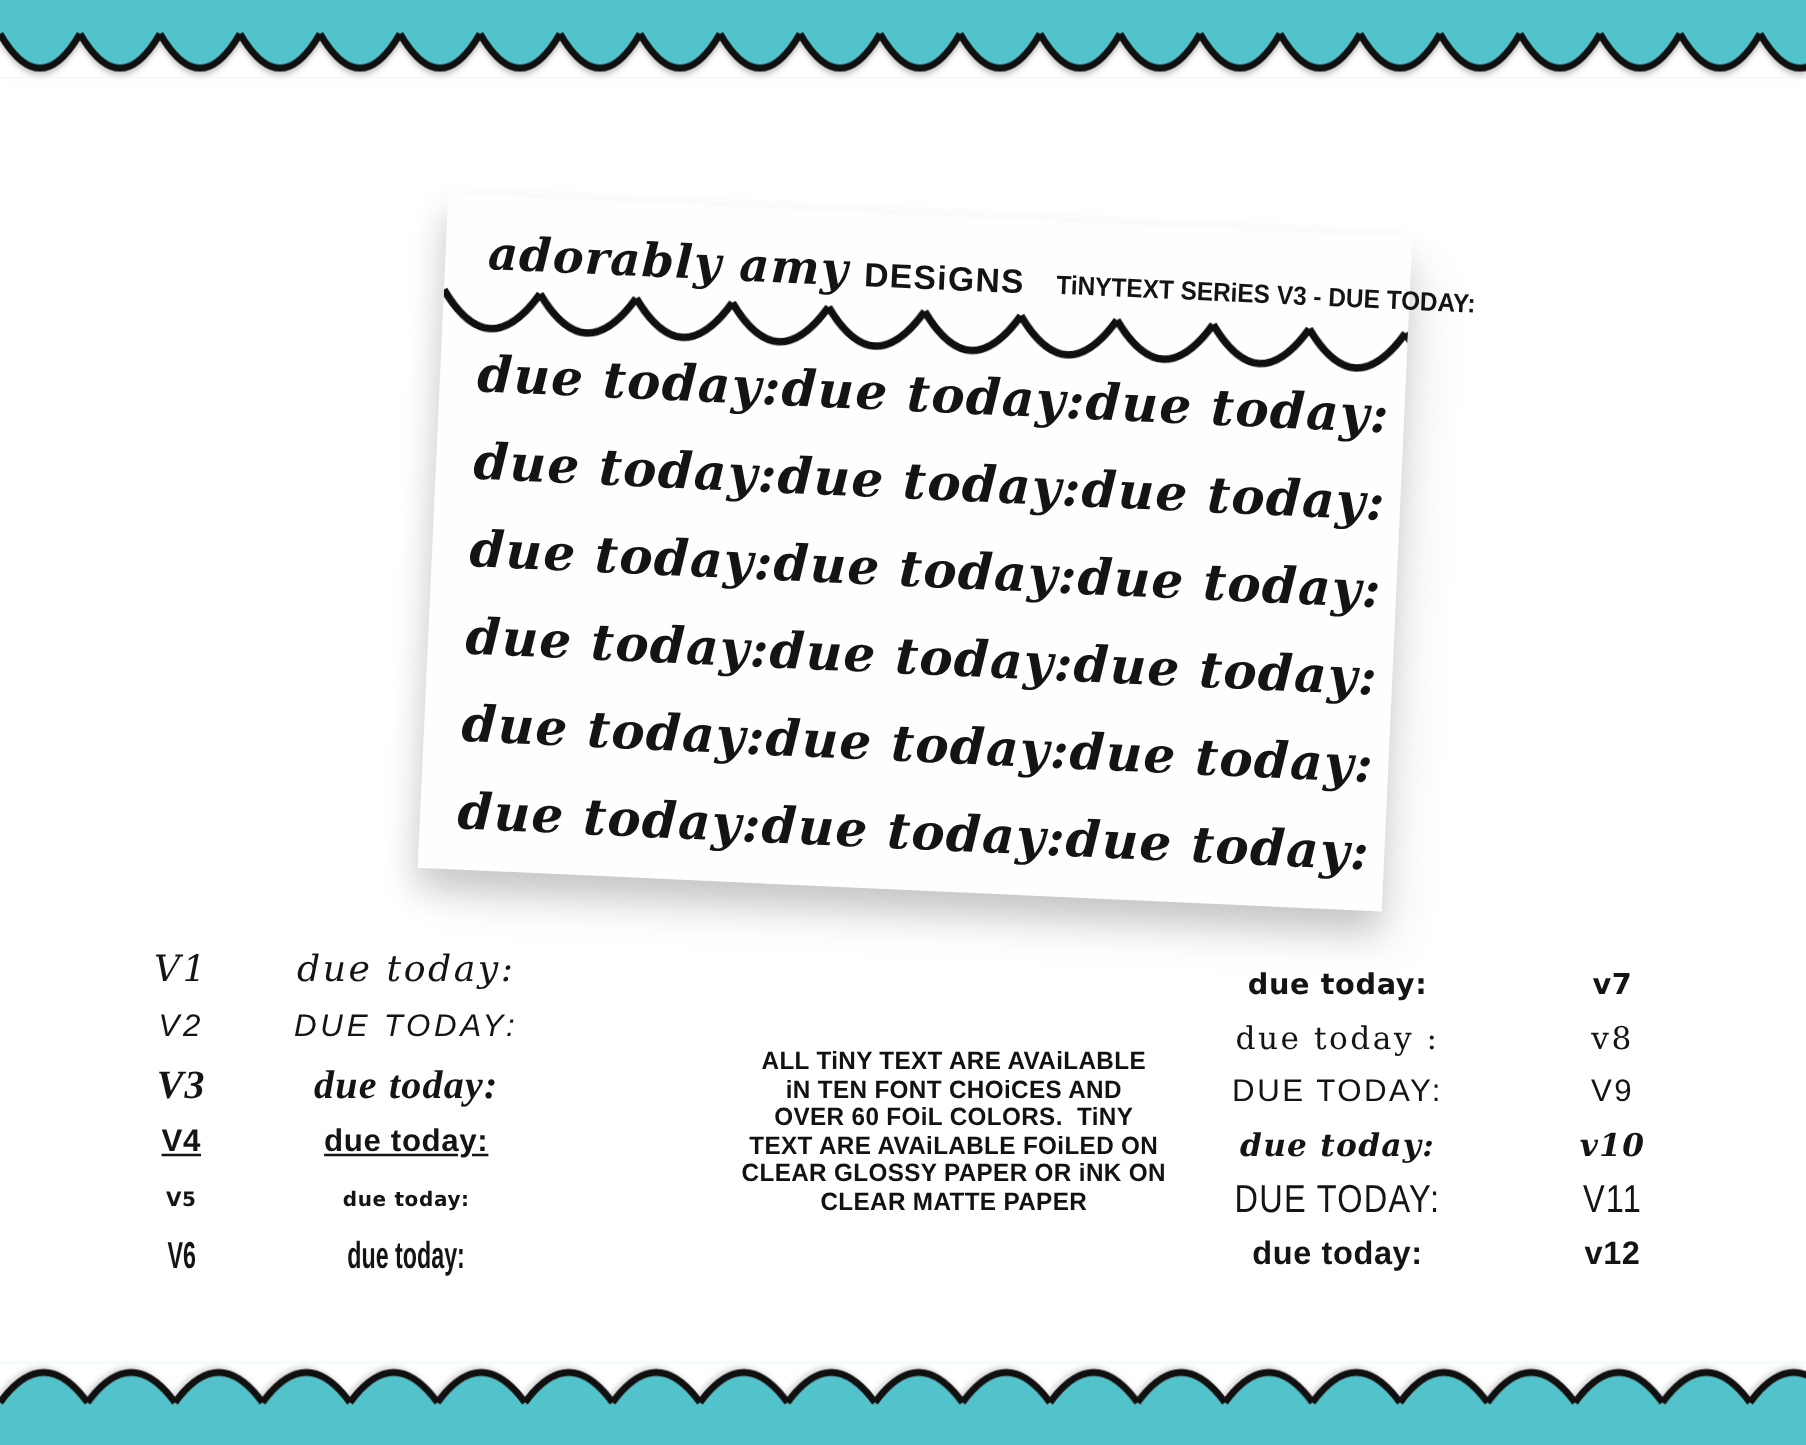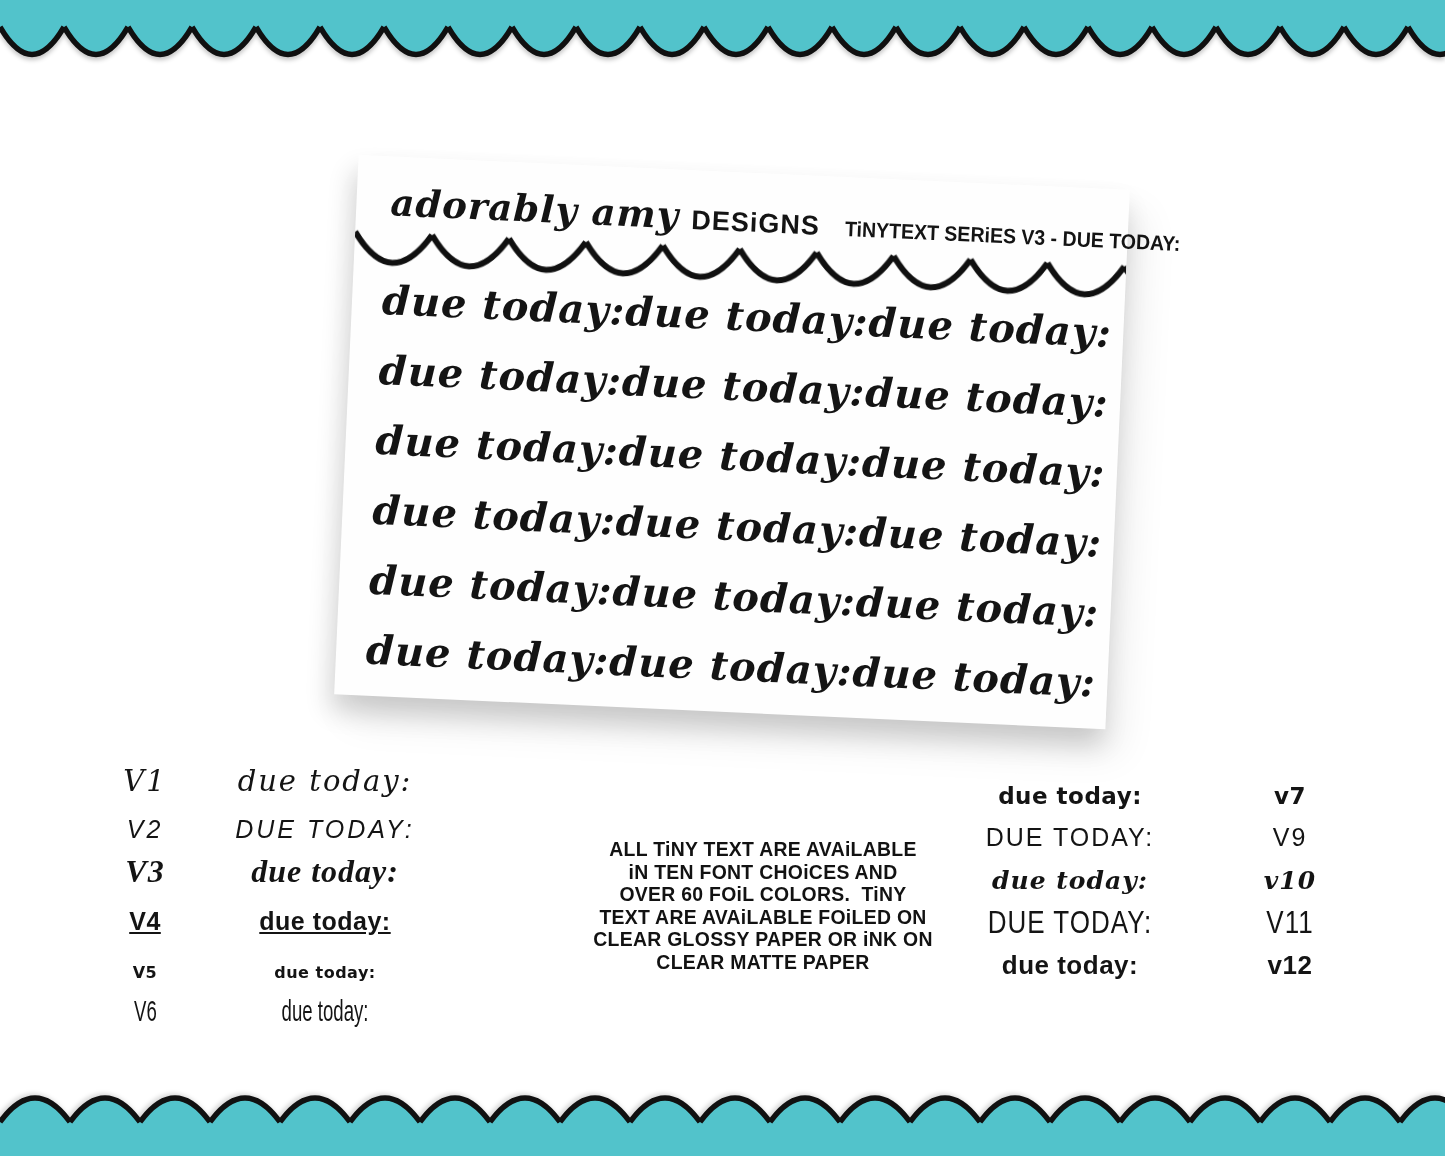--- a/index.html
+++ b/index.html
@@ -45,33 +45,33 @@
     height:70px; padding:0 26px 0 30px;
   }
   .sticker-text {
     font-family:"DejaVu Serif", serif; font-style:italic; font-weight:700;
     font-size:40px; letter-spacing:1px; white-space:nowrap;
   }
 
   
   .samples-left { position:absolute; left:110px; top:752px; width:360px; }
   .samples-right { position:absolute; left:960px; top:766px; width:400px; }
-  .sample-row { display:flex; align-items:flex-end; height:46px; }
+  .sample-row { display:flex; align-items:center; height:46px; }
   .samples-right .sample-row { height:43px; }
   .samples-left .v-label { width:70px; text-align:center; flex:none; }
   .samples-left .sample-text { flex:1; text-align:center; }
   .samples-right .sample-text { width:220px; text-align:center; flex:none; }
   .samples-right .v-label { width:140px; margin-left:40px; text-align:center; flex:none; }
 
   .s1 { font-family:"DejaVu Serif", serif; font-style:italic; font-weight:400; font-size:29px; letter-spacing:2px; }
   .s2 { font-family:"Liberation Sans", sans-serif; font-weight:300; font-size:25px; letter-spacing:3px;font-style:italic; }
   .s3 { font-family:Liberation Serif, serif; font-style:italic; font-weight:700; font-size:32px; letter-spacing:1px; }
   .s4 { font-family:"Liberation Sans", sans-serif; font-weight:800; font-size:25px; letter-spacing:0.5px;text-decoration:underline; }
   .s5 { font-family:"DejaVu Sans", sans-serif; font-weight:700; font-size:16px; letter-spacing:0.5px; }
-  .s6 { font-family:"Liberation Sans", sans-serif; font-weight:400; font-size:30px; }
+  .s6 { font-family:"Liberation Sans", sans-serif; font-weight:700; font-size:30px; }
   .s6 .glyphs { display:inline-block; transform:scaleX(0.62); transform-origin:center; }
   .s7 { font-family:"DejaVu Sans", sans-serif; font-weight:700; font-size:23px; letter-spacing:0.5px; }
   .s8 { font-family:"DejaVu Serif", serif; font-weight:400; font-size:25px; letter-spacing:2px; }
   .s9 { font-family:"Liberation Sans", sans-serif; font-weight:400; font-size:25px; letter-spacing:2px; }
   .s10 { font-family:"DejaVu Serif", serif; font-style:italic; font-weight:700; font-size:25px; letter-spacing:1px; }
   .s11 { font-family:"Liberation Sans", sans-serif; font-weight:300; font-size:26px; letter-spacing:1px; }
   .s11 .glyphs { display:inline-block; transform:scaleY(1.2); transform-origin:center; }
   .s12 { font-family:"Liberation Sans", sans-serif; font-weight:800; font-size:26px; letter-spacing:0.5px; }
   .v-label { white-space:nowrap; }
   .sample-text { white-space:nowrap; }
@@ -176,20 +176,24 @@
     <span class="sample-text s6"><span class="glyphs">due today:</span></span>
   </div>
 </div>
 
 <div class="samples-right">
   <div class="sample-row">
     <span class="sample-text s7">due today:</span>
     <span class="v-label s7">v7</span>
   </div>
   <div class="sample-row">
+    <span class="sample-text s8">due today :</span>
+    <span class="v-label s8">v8</span>
+  </div>
+  <div class="sample-row">
     <span class="sample-text s9">DUE TODAY:</span>
     <span class="v-label s9">V9</span>
   </div>
   <div class="sample-row">
     <span class="sample-text s10">due today:</span>
     <span class="v-label s10">v10</span>
   </div>
   <div class="sample-row">
     <span class="sample-text s11"><span class="glyphs">DUE TODAY:</span></span>
     <span class="v-label s11"><span class="glyphs">V11</span></span>

